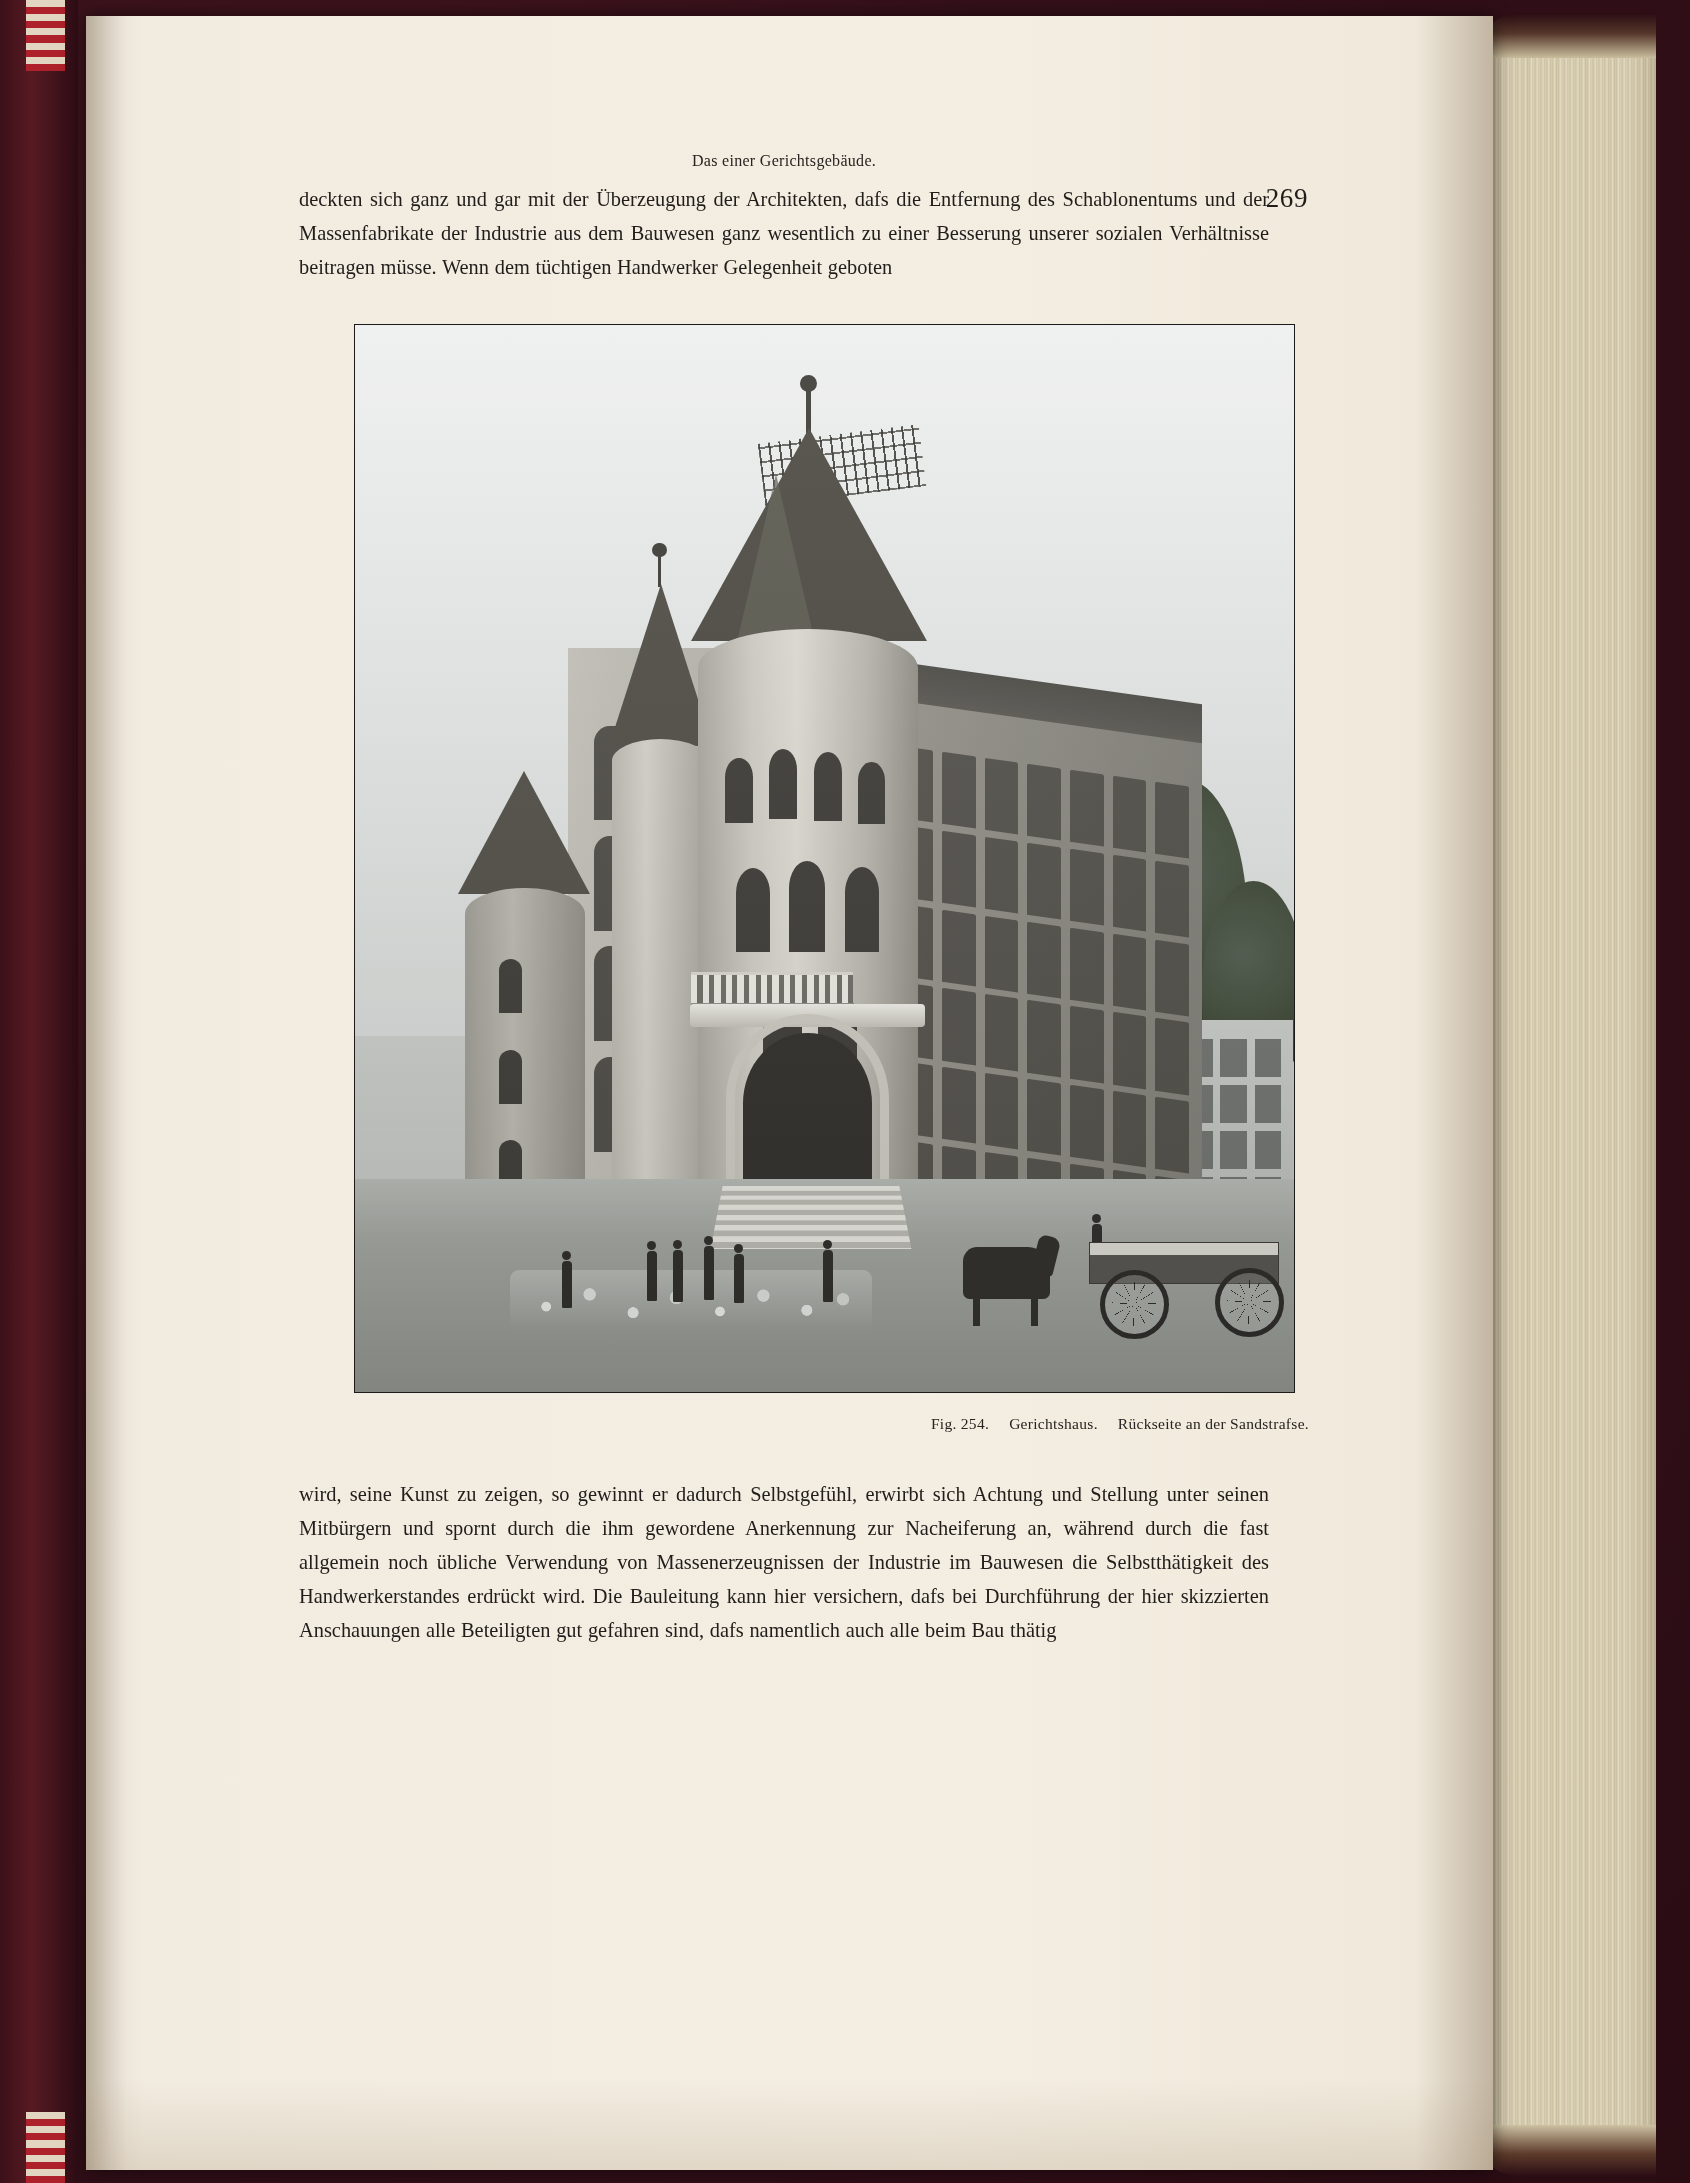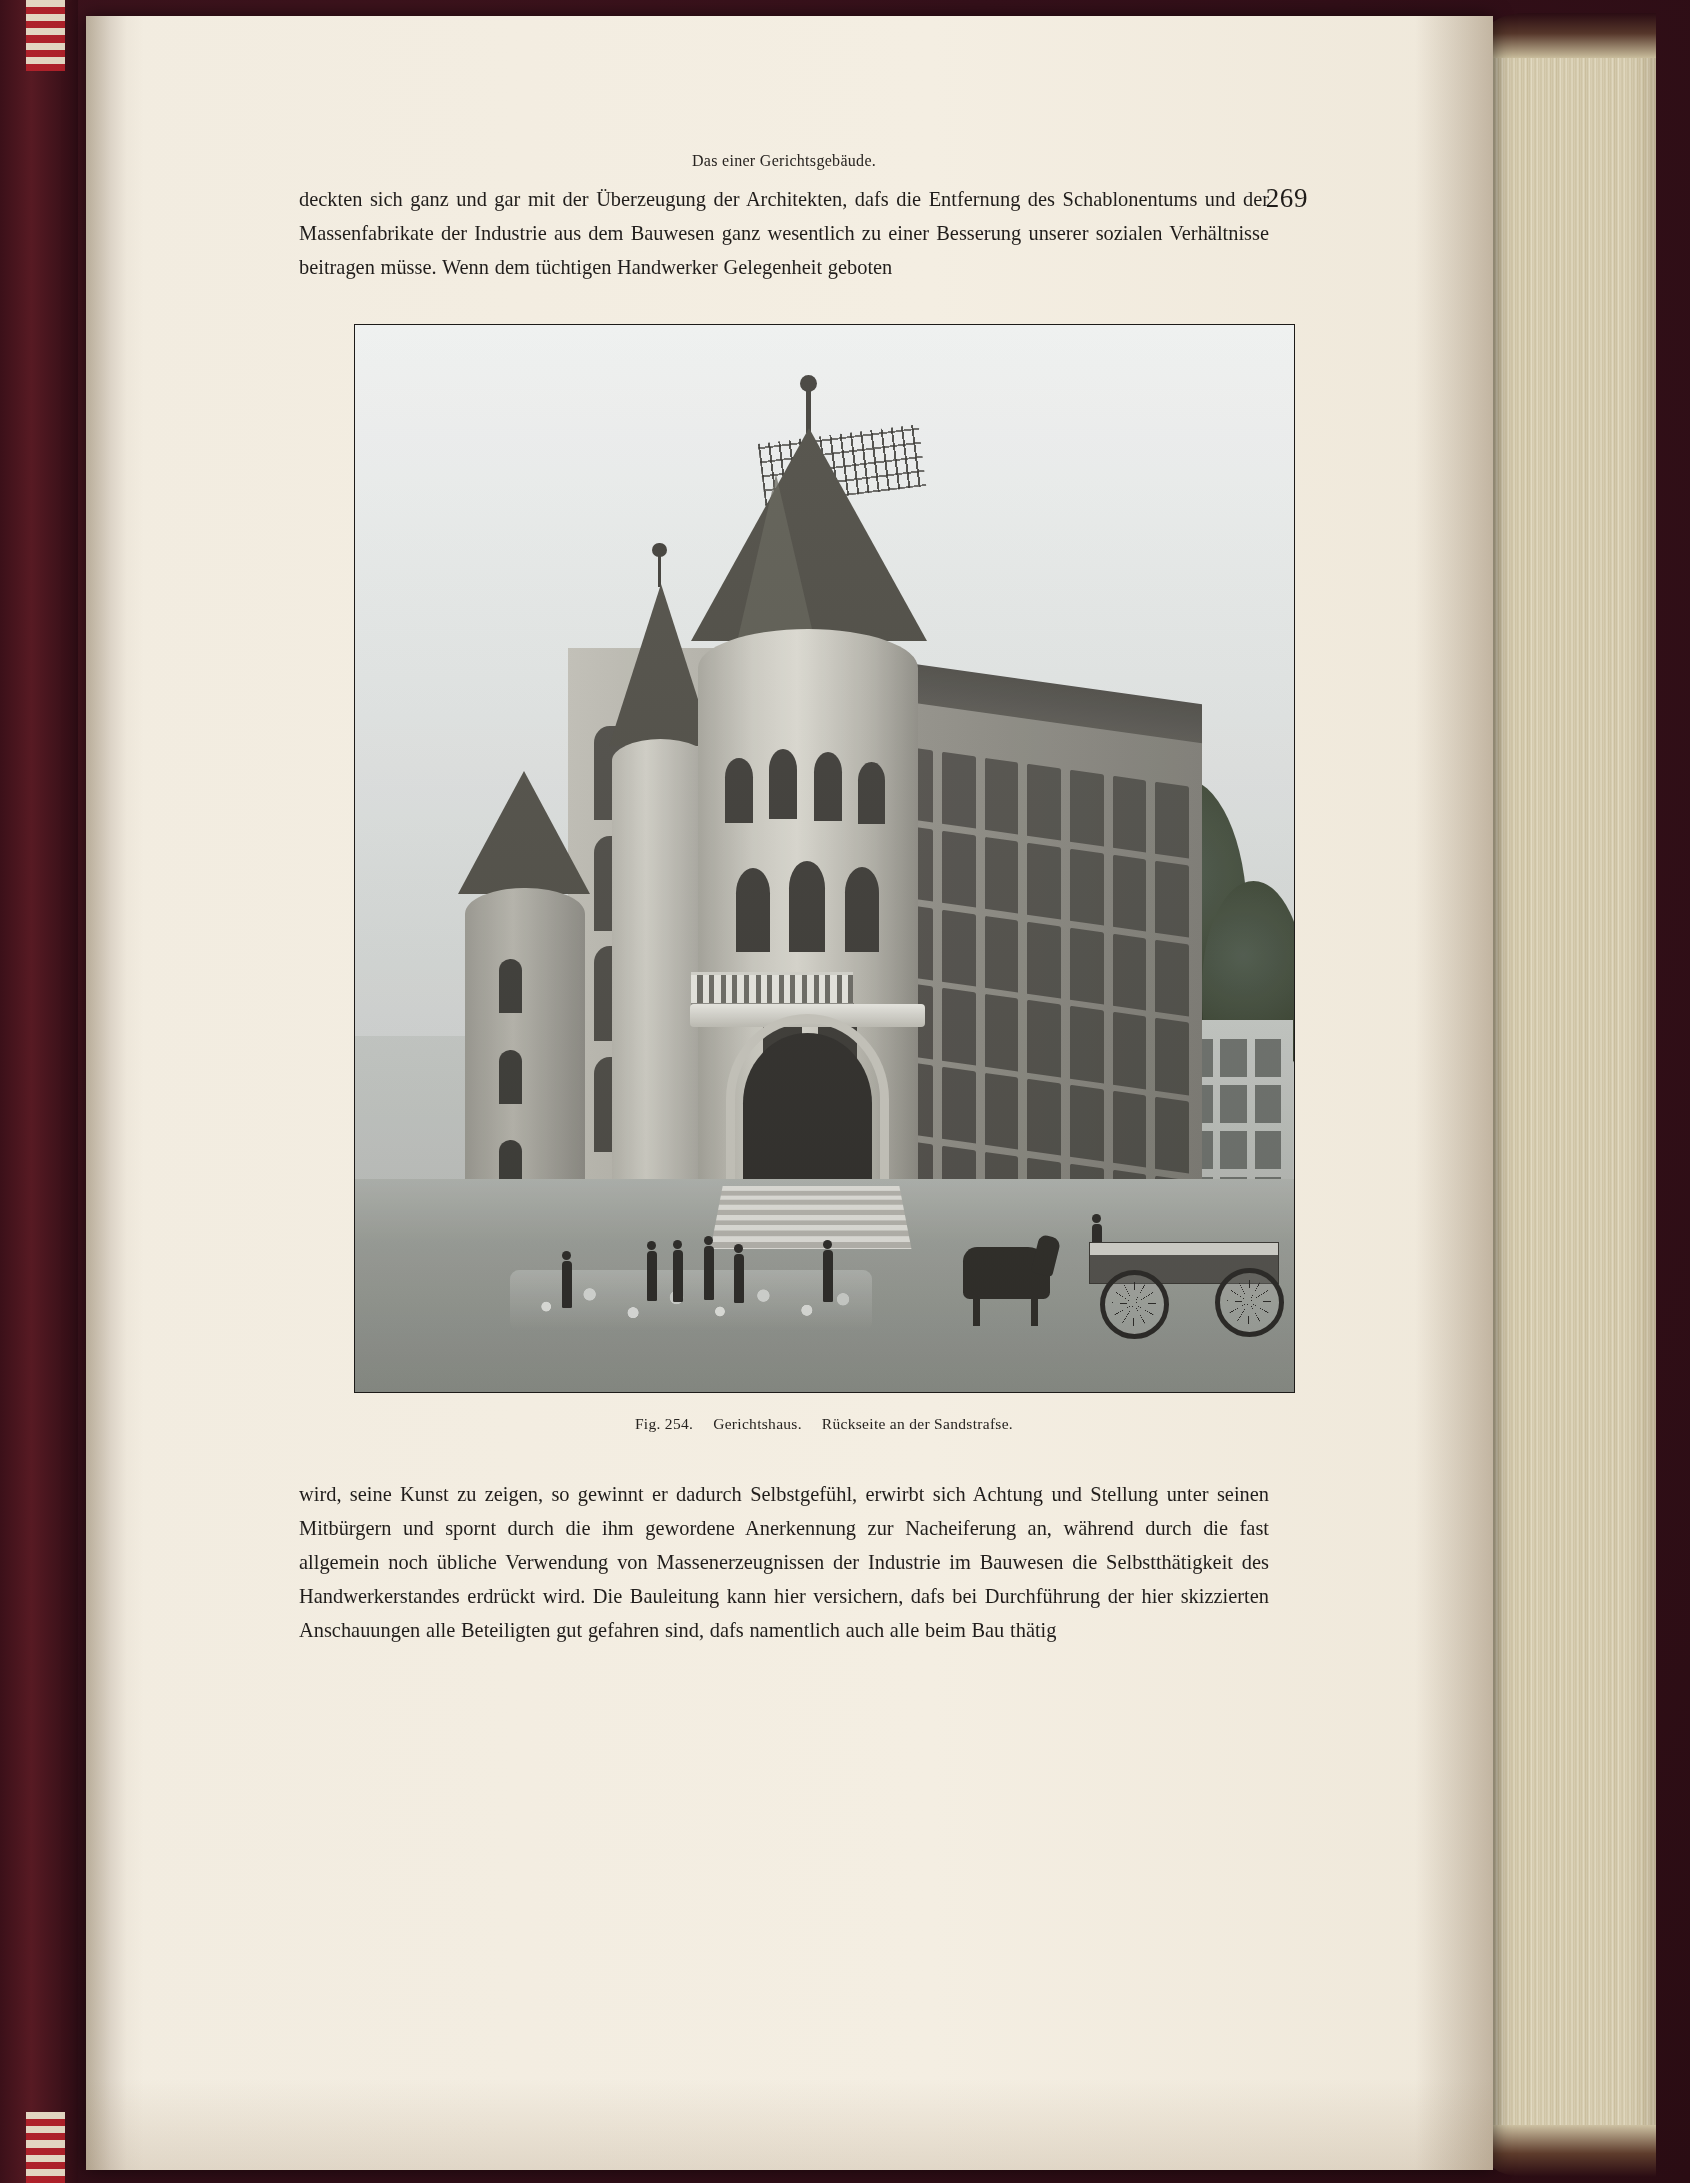--- a/index.html
+++ b/index.html
@@ -520,21 +520,21 @@
   .wheel-b { left: 860px; top: 943px; }
 
   .plate-haze {
     position: absolute; inset: 0;
     background: linear-gradient(to bottom, rgba(255,255,255,0.10), rgba(40,45,40,0.10));
     pointer-events: none;
   }
 
   .fig-caption {
     margin-top: 22px;
-    text-align: center;
+    text-align: right;
     font-size: 15.5px;
     letter-spacing: 0.3px;
     color: #262320;
   }
   .fig-caption .sp { display: inline-block; width: 11.6px; }
 
   .para-gap { height: 44px; }
 </style>
 </head>
 <body>

